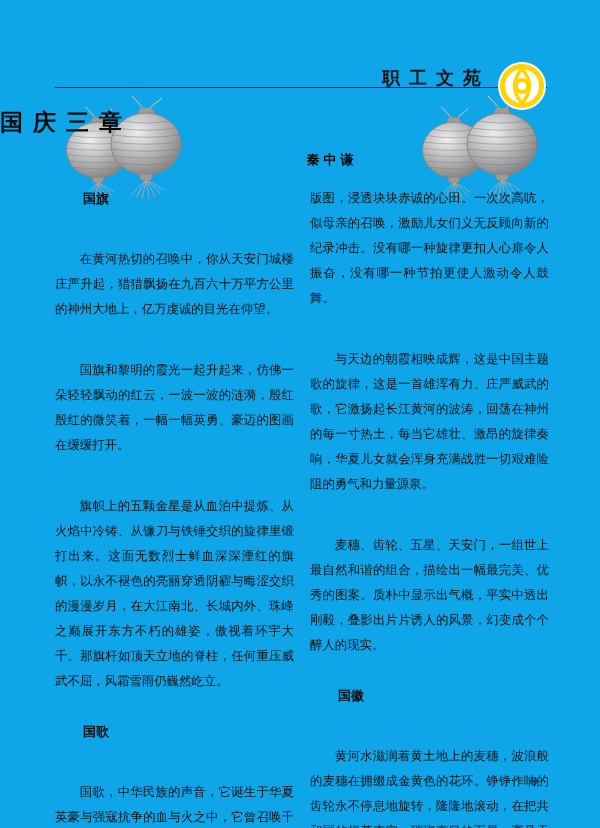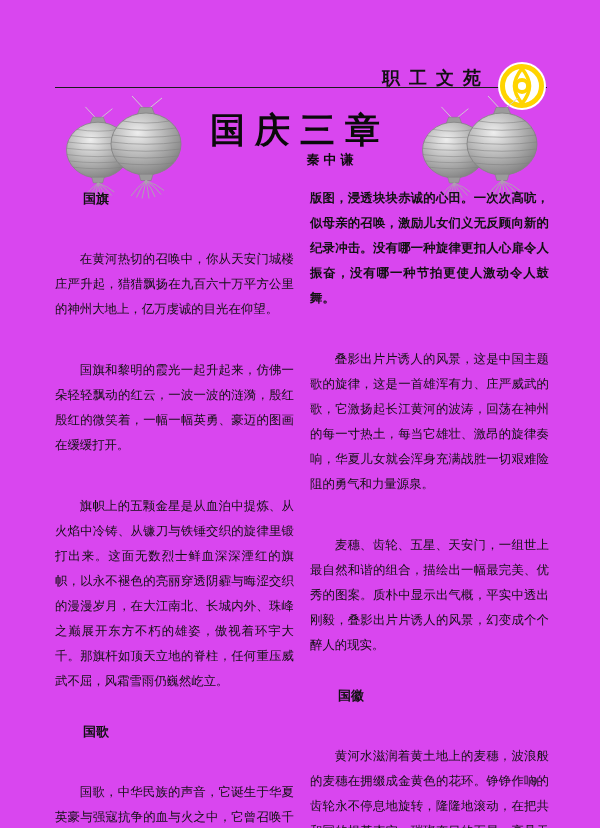--- a/index.html
+++ b/index.html
@@ -1,56 +1,56 @@
 <!DOCTYPE html>
 <html style="--logo-yellow: #ffd400;"><head>
 <meta charset="utf-8">
 <style>
   html,body{margin:0;padding:0;background:#e9e9e9;}
   .page{
-    position:relative;width:600px;height:828px;background:#d946ef;
+    position:relative;width:600px;height:828px;background:#0ea5e9;
     margin:0 auto;overflow:hidden;
     font-family:"Liberation Serif","DejaVu Serif",serif;
     color:#111;
   }
   
   .header-rule{position:absolute;left:55px;top:87px;width:492px;height:1px;background:#1c1c1c;}
   .header-label{
     position:absolute;top:66px;left:382px;
     font-family:"Liberation Sans","DejaVu Sans",sans-serif;
     font-weight:bold;font-size:18px;letter-spacing:9px;color:#111;white-space:nowrap;
   }
   .header-logo{position:absolute;left:497px;top:61px;width:50px;height:50px;}
   
   .lanterns-left{position:absolute;left:56px;top:94px;}
   .lanterns-right{position:absolute;left:412px;top:94px;}
   
   .title{
-    position:absolute;top:107px;left:0;width:100%;text-align:center;
+    position:absolute;top:107px;left:0;width:100%;text-align:left;
     font-family:Liberation Serif, serif;
-    font-weight:bold;font-size:35px;letter-spacing:10px;color:#0a0a0a;
+    font-weight:bold;font-size:23px;letter-spacing:10px;color:#0a0a0a;
   }
   .author{
     position:absolute;top:151px;left:0;width:100%;text-align:center;
     font-weight:bold;font-size:13px;letter-spacing:4px;color:#0a0a0a;padding-left:32px;
   }
   
   .columns{
     position:absolute;left:55px;top:186px;width:494px;
     display:flex;gap:16px;
   }
   .col{flex:1 1 0;min-width:0;}
   .blk{font-size:12.4px;line-height:25px;text-align:justify;margin:0;}
   .blk.heading{
     font-family:"Liberation Sans","DejaVu Sans",sans-serif;
     font-weight:bold;font-size:13px;margin-top:25px;text-align:left;padding-left:28px;
   }
   .blk.heading:first-child{margin-top:0;}
   .blk.para{text-indent:2em;margin-top:36px;}
-  .blk.para_cont{text-indent:0;font-weight:bold;}
+  .blk.para_cont{text-indent:0;}
   
   .page-number{
     position:absolute;left:531px;top:774px;font-size:12.5px;color:#111;
     font-family:"Liberation Serif","DejaVu Serif",serif;
   }
   .hidden-defs{position:absolute;width:0;height:0;overflow:hidden;}
 </style>
 </head>
 <body>
 
@@ -120,21 +120,21 @@
     <div class="col">
         <div class="blk heading">国旗</div>
         <div class="blk para">在黄河热切的召唤中，你从天安门城楼庄严升起，猎猎飘扬在九百六十万平方公里的神州大地上，亿万虔诚的目光在仰望。</div>
         <div class="blk para">国旗和黎明的霞光一起升起来，仿佛一朵轻轻飘动的红云，一波一波的涟漪，殷红殷红的微笑着，一幅一幅英勇、豪迈的图画在缓缓打开。</div>
         <div class="blk para">旗帜上的五颗金星是从血泊中提炼、从火焰中冷铸、从镰刀与铁锤交织的旋律里锻打出来。这面无数烈士鲜血深深湮红的旗帜，以永不褪色的亮丽穿透阴霾与晦涩交织的漫漫岁月，在大江南北、长城内外、珠峰之巅展开东方不朽的雄姿，傲视着环宇大千。那旗杆如顶天立地的脊柱，任何重压威武不屈，风霜雪雨仍巍然屹立。</div>
         <div class="blk heading">国歌</div>
         <div class="blk para">国歌，中华民族的声音，它诞生于华夏英豪与强寇抗争的血与火之中，它曾召唤千百万“不愿做奴隶”的中华儿女为民族解放前赴后继、不屈不挠地与强敌战斗。</div>
       </div>
     <div class="col">
         <div class="blk para_cont">版图，浸透块块赤诚的心田。一次次高吭，似母亲的召唤，激励儿女们义无反顾向新的纪录冲击。没有哪一种旋律更扣人心扉令人振奋，没有哪一种节拍更使人激动令人鼓舞。</div>
-        <div class="blk para">叠影出片片诱人的风景，这是中国主题歌的旋律，这是一首雄浑有力、庄严威武的歌，它激扬起长江黄河的波涛，回荡在神州的每一寸热土，每当它雄壮、激昂的旋律奏响，华夏儿女就会浑身充满战胜一切艰难险阻的勇气和力量源泉。</div>
+        <div class="blk para">与天边的朝霞相映成辉，这是中国主题歌的旋律，这是一首雄浑有力、庄严威武的歌，它激扬起长江黄河的波涛，回荡在神州的每一寸热土，每当它雄壮、激昂的旋律奏响，华夏儿女就会浑身充满战胜一切艰难险阻的勇气和力量源泉。</div>
         <div class="blk para">麦穗、齿轮、五星、天安门，一组世上最自然和谐的组合，描绘出一幅最完美、优秀的图案。质朴中显示出气概，平实中透出刚毅，叠影出片片诱人的风景，幻变成个个醉人的现实。</div>
         <div class="blk heading">国徽</div>
         <div class="blk para">黄河水滋润着黄土地上的麦穗，波浪般的麦穗在拥缀成金黄色的花环。铮铮作响的齿轮永不停息地旋转，隆隆地滚动，在把共和国的根基夯实。璀璨夺目的五星，高悬天穹，与天边的朝霞相映成辉。威严壮观的天安门，以无比的神圣与端庄，矗立在神州的核心地带。</div>
         <div class="blk para">凝视国徽，眼前出现两弹一星飞天雄姿，三峡工程的壮观，神舟号飞船升空的壮举。幻化出旭日初升的霞光，交织成一片五彩缤纷、令人神往的锦绣。</div>
       </div>
   </div>
 
   <div class="page-number">9</div>
 
 </div>

